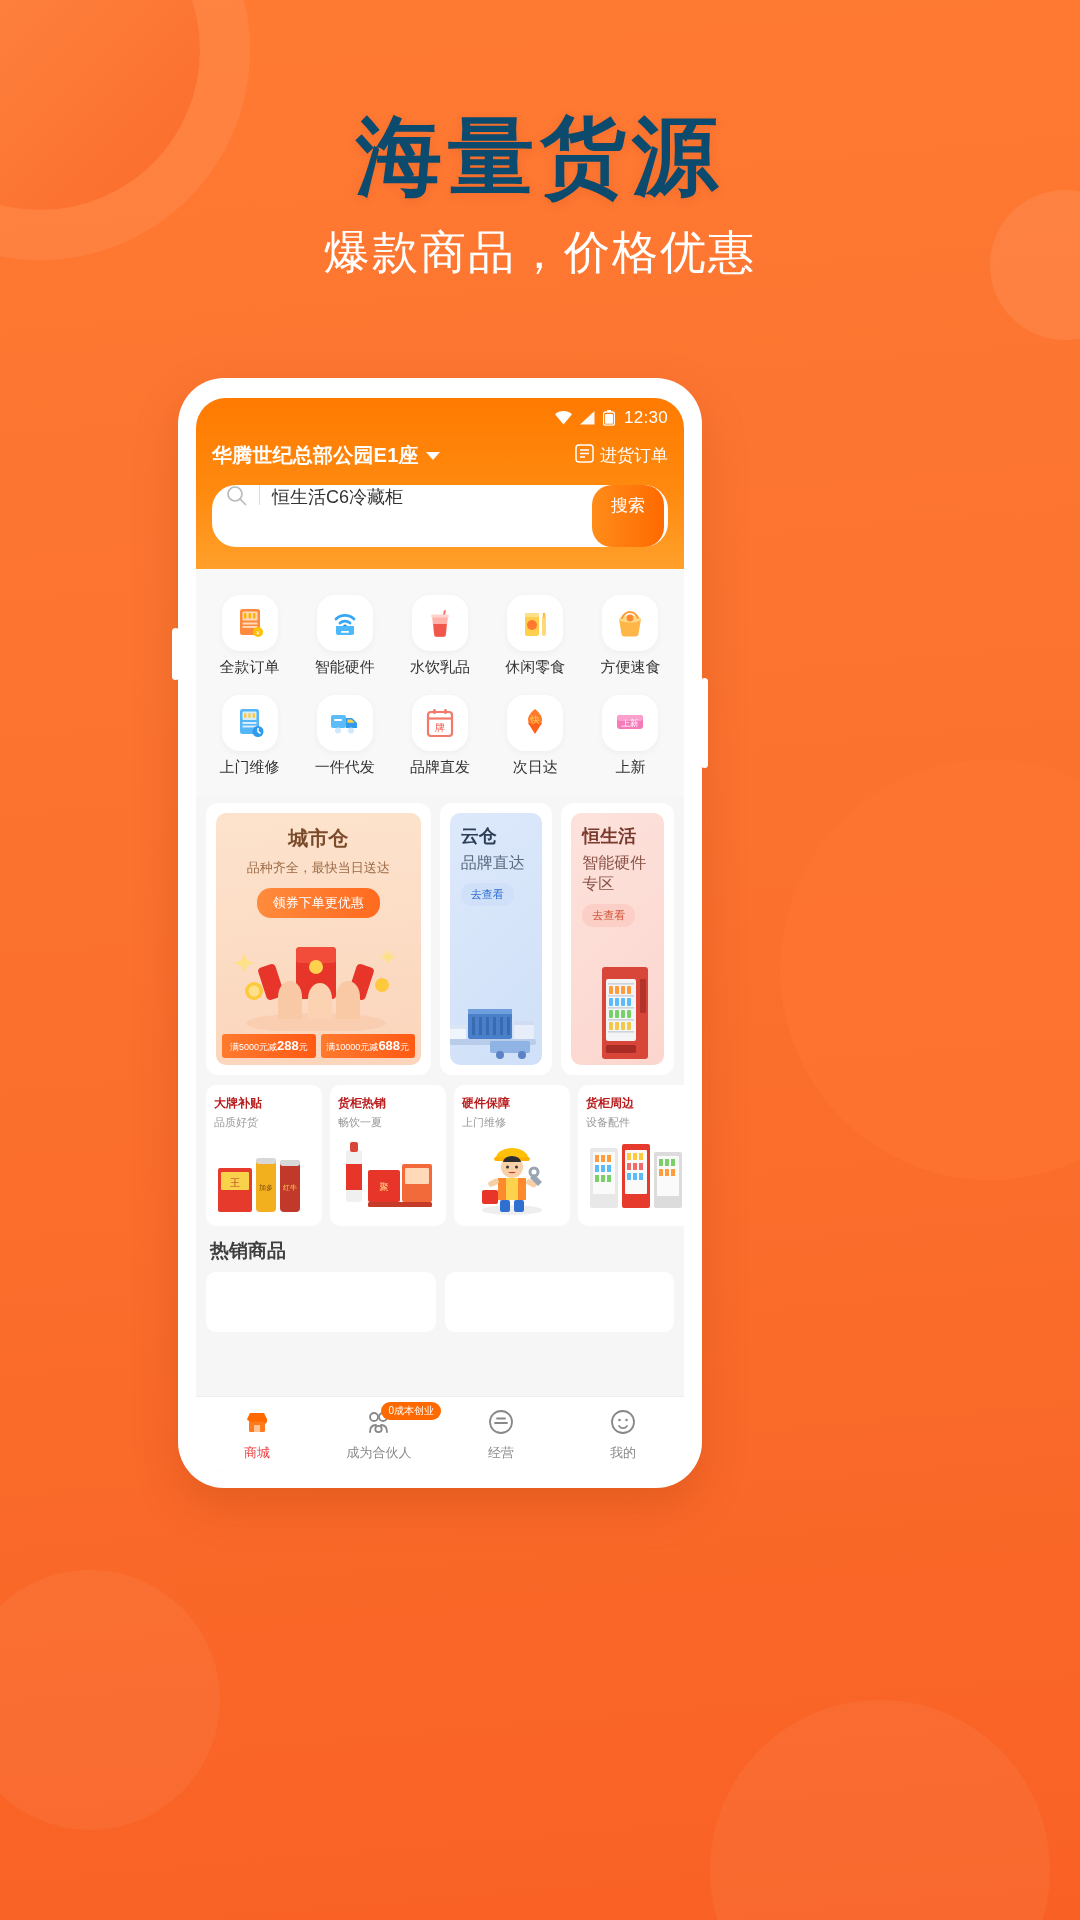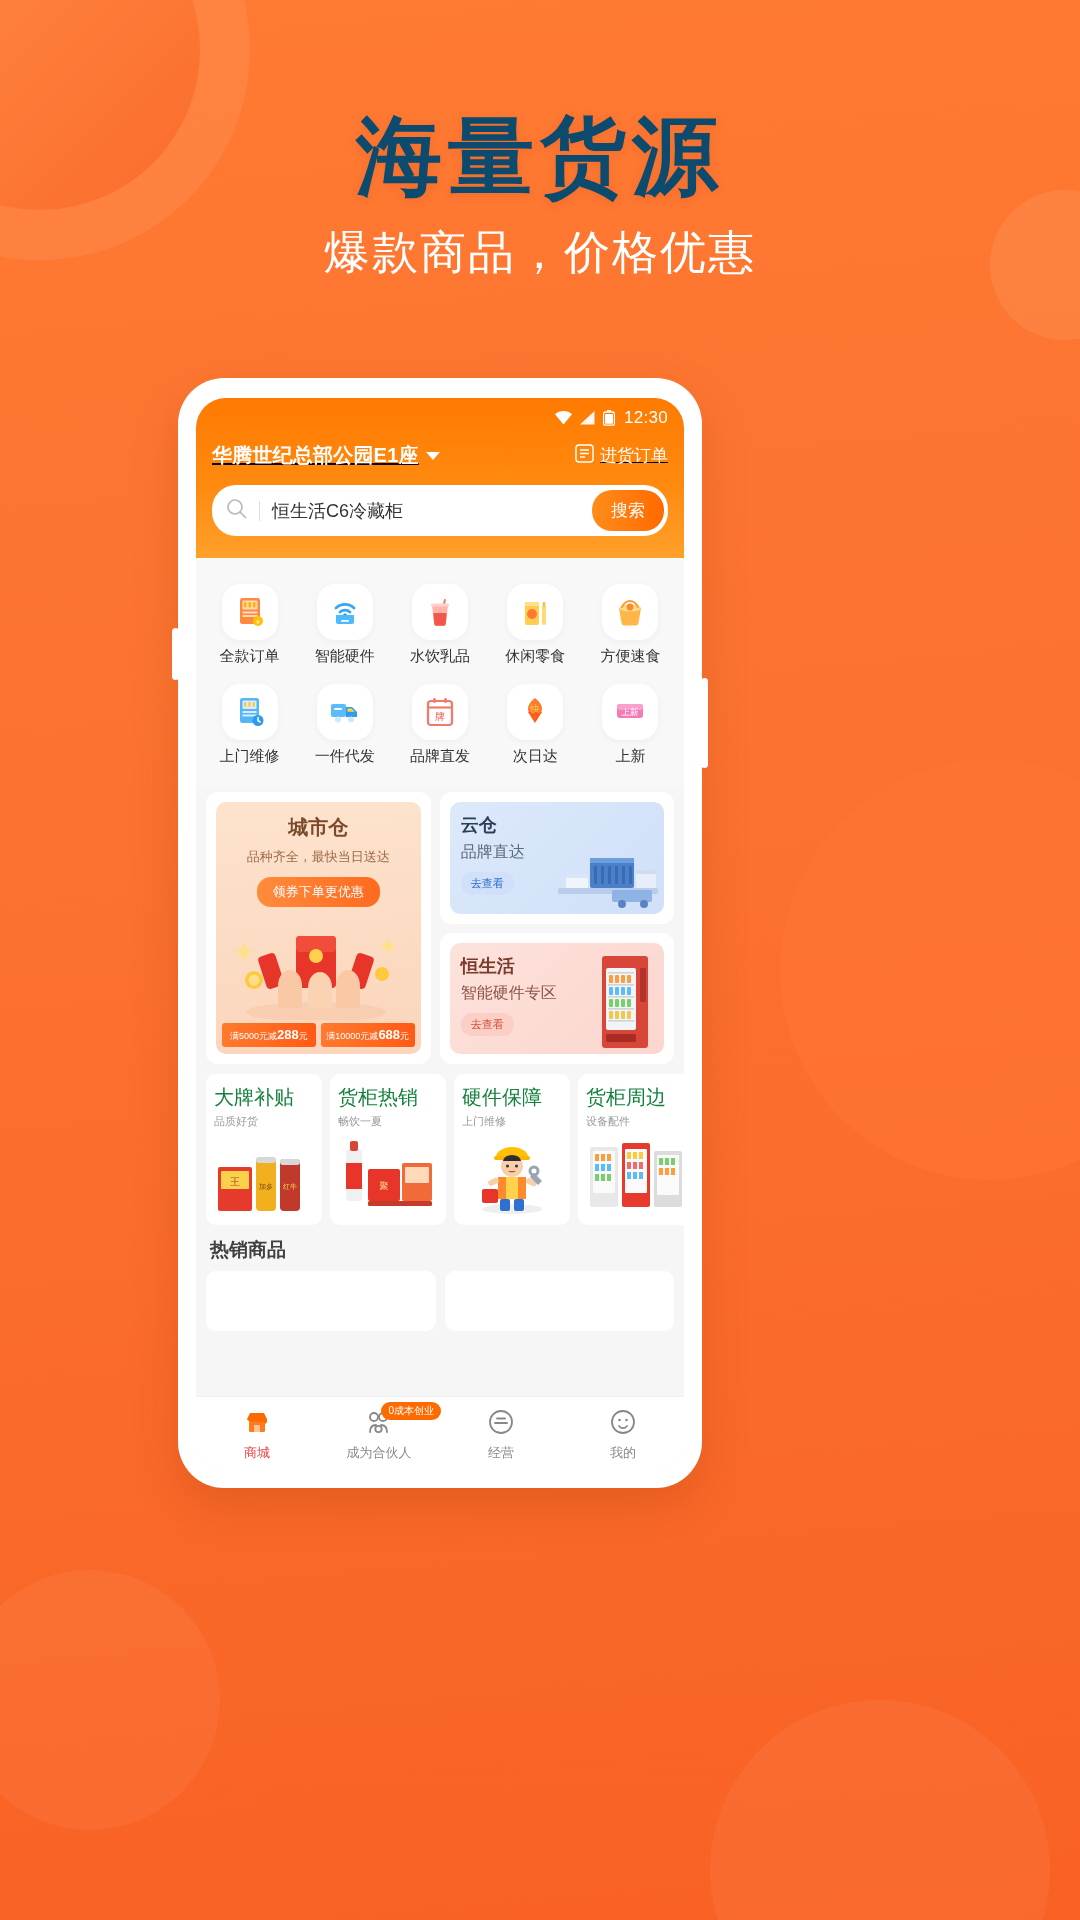--- a/index.html
+++ b/index.html
@@ -40,29 +40,29 @@
   }
 
   .app-top {
     background:linear-gradient(180deg,#ff7a00 0%,#ff8a10 55%,#ffa02a 100%);
     padding:8px 16px 22px 16px; flex:0 0 auto;
   }
   .statusbar { display:flex; justify-content:flex-end; align-items:center; gap:7px; height:24px; }
   .sb-icon svg { display:block; }
   .sb-time { color:#fff; font-size:17px; font-weight:500; letter-spacing:.3px; margin-left:2px; }
 
-  .loc-row { display:flex; justify-content:space-between; margin-top:12px;text-decoration:underline; }
+  .loc-row { display:flex; justify-content:space-between; margin-top:12px; }
   .loc-left { display:flex; align-items:center; gap:7px; }
   .loc-text { color:#fff; font-size:20px; font-weight:bold; letter-spacing:.2px; }
   .caret { width:0;height:0;border-left:7px solid transparent;border-right:7px solid transparent;border-top:8px solid #fff; }
   .order-btn { display:flex; align-items:center; gap:6px; }
   .order-text { color:#fff; font-size:17px; font-weight:500; }
 
-  .search-row { display:flex; align-items:center; margin-top:16px;
-    background:#fff; border-radius:24px; height:51px; padding:0 4px 0 14px; }
+  .search-row { display:flex; margin-top:16px;
+    background:#fff; border-radius:24px; height:62px; padding:0 4px 0 14px; }
   .s-icon { flex:0 0 auto; }
   .s-divider { width:1px; height:20px; background:#ddd; margin:0 12px; }
   .s-input { flex:1; font-size:18px; color:#333; }
   .s-btn { background:linear-gradient(90deg,#ff8c1a,#ff6a00); color:#fff; font-size:17px;
     border-radius:20px; padding:9px 19px; font-weight:500; border:none; }
 
   .app-body { flex:1; overflow:hidden; background:#f6f6f6; display:flex; flex-direction:column; }
   .cats { background:#f8f8f8; padding:18px 6px 10px 6px; }
   .cat-row { display:flex; }
   .cat { flex:1; display:flex; flex-direction:column; align-items:center; gap:7px; padding:8px 0 10px 0; }
@@ -78,36 +78,36 @@
   .pl-t { font-size:20px; font-weight:bold; color:#7a4a2a; }
   .pl-s { font-size:13px; color:#9a6a46; margin-top:7px; }
   .pl-btn { display:inline-block; margin-top:11px; background:linear-gradient(90deg,#ff8b3d,#ff6a1f);
      color:#fff; font-size:13px; padding:6px 16px; border-radius:14px; }
   .pl-coupons { position:absolute; left:6px; right:6px; bottom:7px; display:flex; gap:5px; }
   .coupon { flex:1; background:linear-gradient(90deg,#ff7a2e,#ff5a14); color:#fff; border-radius:3px;
      font-size:9px; padding:4px 2px; text-align:center; white-space:nowrap; overflow:hidden; }
   .coupon b { font-size:13px; }
   .hand-art { position:absolute; left:0; right:0; bottom:34px; height:112px; }
 
-  .promo-r { flex:1; display:flex; flex-direction:column; gap:9px; }
+  .promo-r { flex:1; display:flex; flex-direction:row; gap:9px; }
   .pr-card { background:#fff; border-radius:12px; padding:10px; flex:1; }
   .pr-in { border-radius:10px; height:100%; padding:11px 11px; position:relative; overflow:hidden; }
   .pr-blue { background:linear-gradient(135deg,#dde9fb,#cfe0f8); }
   .pr-pink { background:linear-gradient(135deg,#fde2dc,#fbd6ce); }
   .pr-t { font-size:18px; font-weight:bold; color:#2c3e55; }
   .pr-t.pink { color:#7a3a2c; }
   .pr-s { font-size:16px; color:#5b6b80; margin-top:5px; }
   .pr-s.pink { color:#8a5246; }
   .pr-btn { display:inline-block; margin-top:9px; background:#cfe0f8; color:#2f6fd0;
      font-size:11px; padding:4px 10px; border-radius:11px; }
   .pr-btn.pink { background:#fbcfc5; color:#d0533a; }
 
   .feat { display:flex; gap:8px; margin:10px 10px 0 10px; }
   .feat-c { flex:1; background:#fff; border-radius:10px; padding:10px 8px 6px 8px; }
-  .fc-t { font-size:20px; font-weight:normal; color:#15803d; }
+  .fc-t { font-size:12px; font-weight:bold; color:#b91c1c; }
   .fc-s { font-size:11px; color:#999; margin-top:3px; }
   .fc-art { height:82px; margin-top:4px; position:relative; }
 
   .hot { margin:12px 14px 0 14px; font-size:19px; font-weight:bold; color:#404040; }
   .hot-cards { display:flex; gap:9px; margin:8px 10px 0 10px; }
   .hot-c { flex:1; background:#fff; border-radius:10px; height:60px; }
 
   .tabbar { position:absolute; left:0; right:0; bottom:0; height:76px; background:#fff;
     display:flex; align-items:center; border-top:1px solid #eee; }
   .tab { flex:1; display:flex; flex-direction:column; align-items:center; gap:4px; position:relative; }

